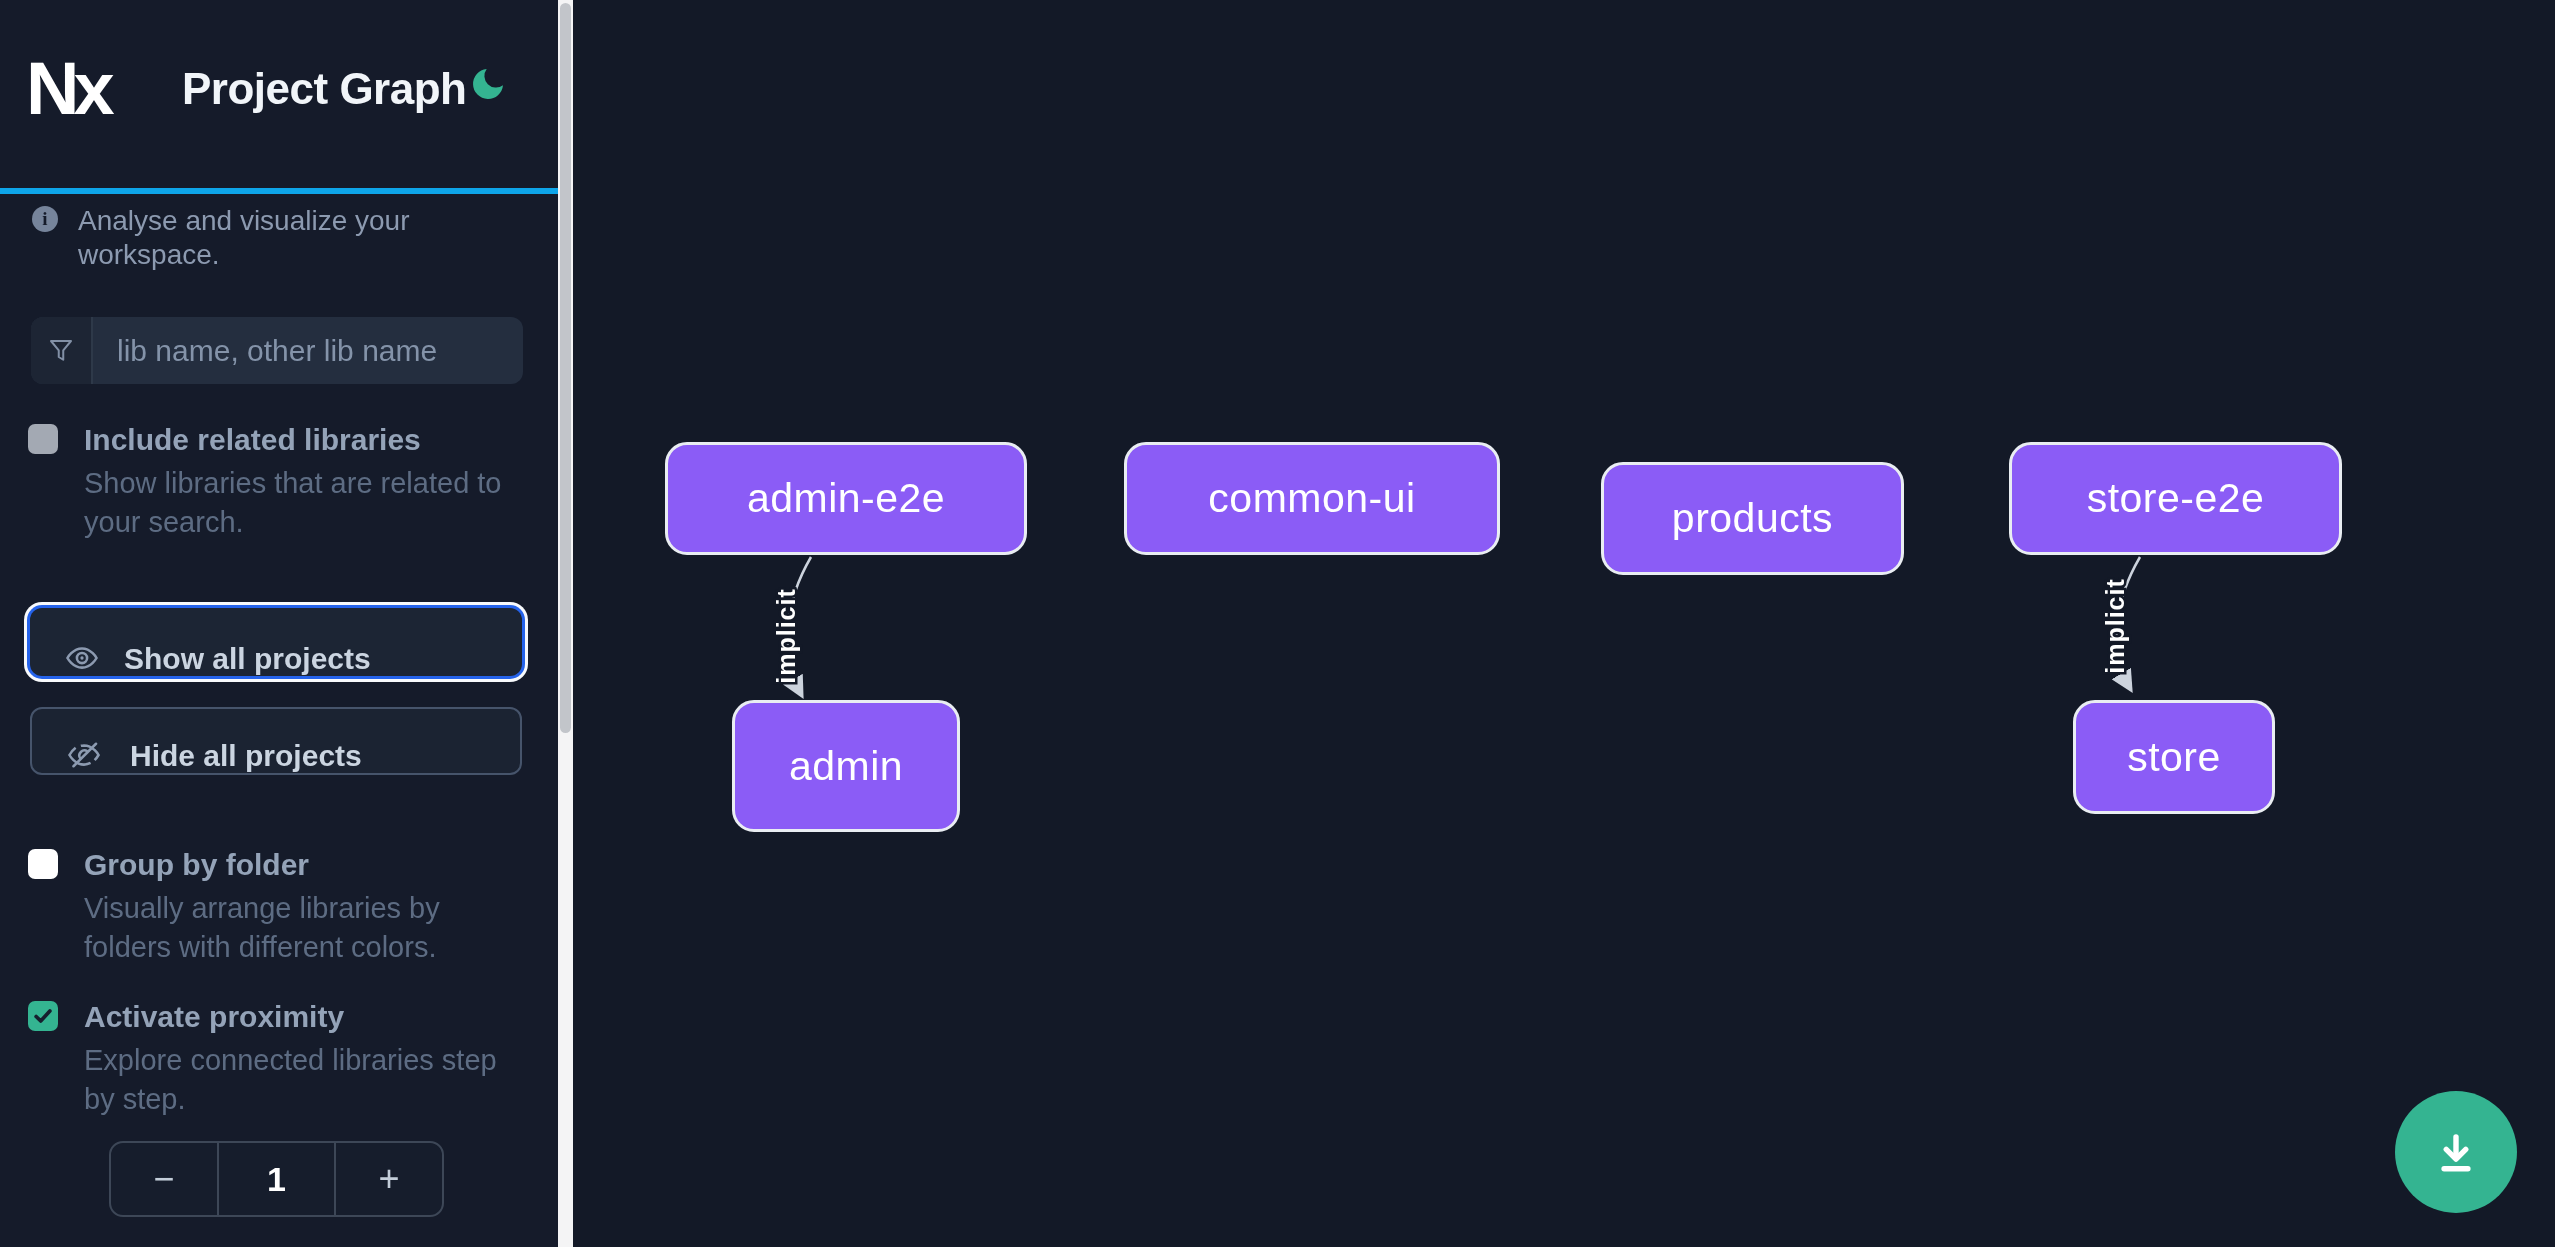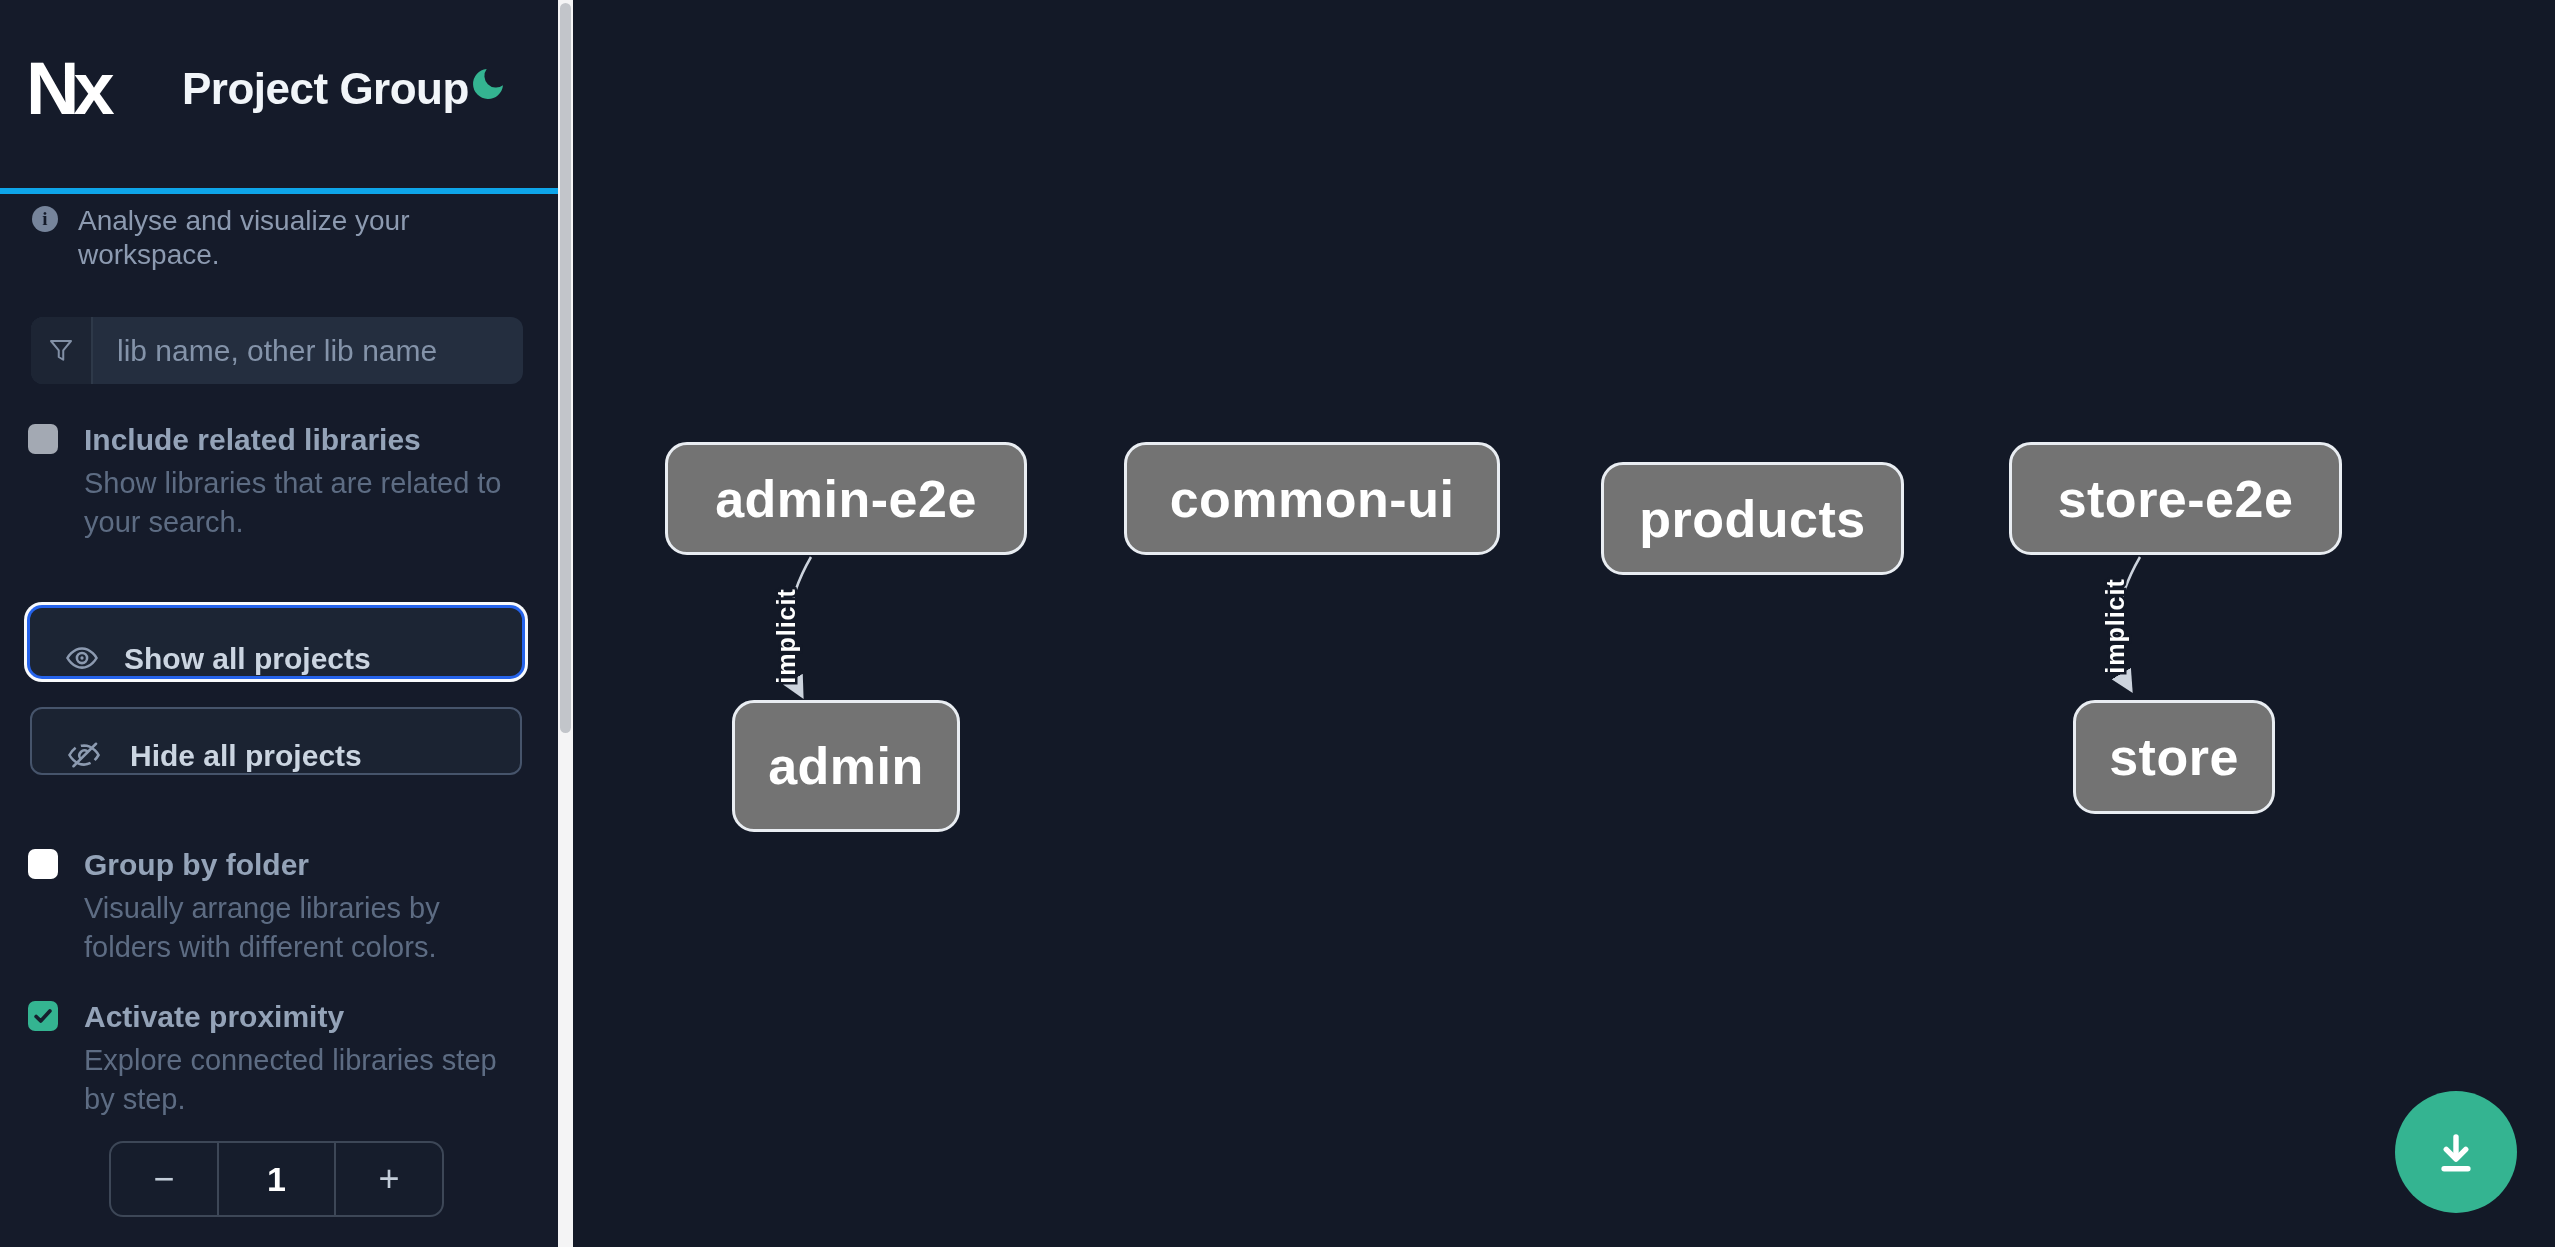--- a/index.html
+++ b/index.html
@@ -135,22 +135,22 @@
   .edges-svg { position:absolute; left:0; top:0; width:1982px; height:1247px; }
   .edge-path { stroke:#ccd3dd; stroke-width:2.5; fill:none; }
   .edge-label {
     fill:#ffffff; font-size:25px; font-weight:700; letter-spacing:1px;
     stroke:#131927; stroke-width:5px; paint-order:stroke;
     font-family:"Liberation Sans", sans-serif;
     text-anchor:middle; dominant-baseline:middle;
   }
   .node {
     position:absolute;
-    background:#737373; border:3px solid #e9edf2; border-radius:22px;
-    color:#ffffff; font-size:52px; font-weight:700;
+    background:#8b5cf6; border:3px solid #e9edf2; border-radius:22px;
+    color:#ffffff; font-size:41px; font-weight:400;
     display:flex; align-items:center; justify-content:center;
     cursor:pointer; letter-spacing:0.5px;
   }
   .n-admin-e2e { left:92px;  top:442px; width:362px; height:113px; }
   .n-common-ui { left:551px; top:442px; width:376px; height:113px; }
   .n-products  { left:1028px;top:462px; width:303px; height:113px; }
   .n-store-e2e { left:1436px;top:442px; width:333px; height:113px; }
   .n-admin     { left:159px; top:700px; width:228px; height:132px; }
   .n-store     { left:1500px;top:700px; width:202px; height:114px; }
 
@@ -161,21 +161,21 @@
   }
   .fab svg { width:52px; height:52px; }
 </style>
 </head>
 <body>
 
 <div class="sidebar">
 
   <div class="sb-header">
     <div class="logo">Nx</div>
-    <div class="app-title">Project Group</div>
+    <div class="app-title">Project Graph</div>
     <div class="moon-wrap">
       <svg viewBox="0 0 24 24">
         <path d="M21 12.79A9 9 0 1 1 11.21 3 7 7 0 0 0 21 12.79z" fill="#34b491"></path>
       </svg>
     </div>
   </div>
 
   <div class="intro-row">
     <div class="info-icon">i</div>
     <div class="intro-text">Analyse and visualize your workspace.</div>

